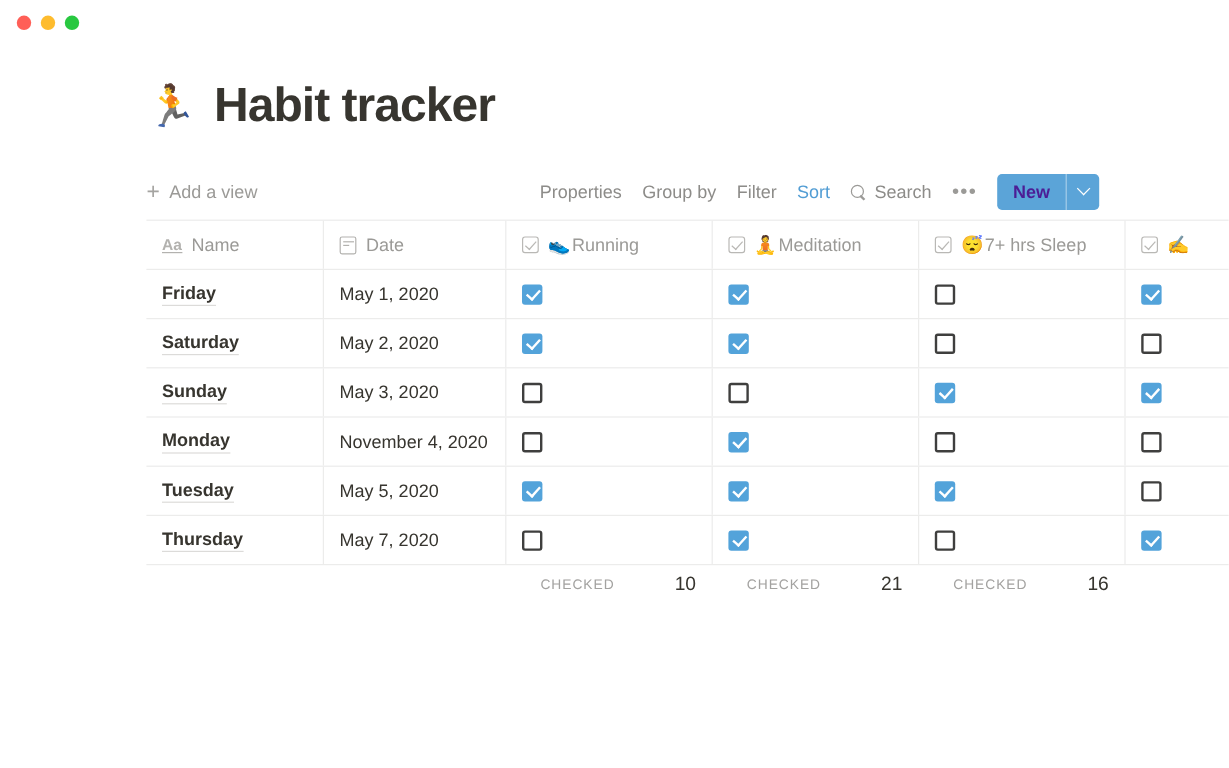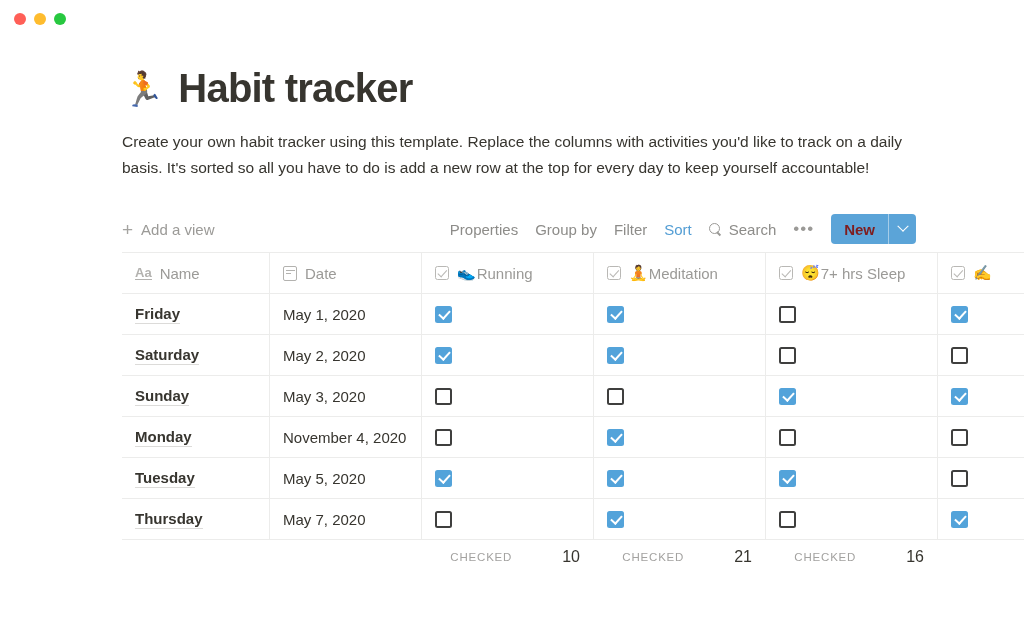--- a/index.html
+++ b/index.html
@@ -86,21 +86,21 @@
     width: 5px; height: 1.6px; background: #9b9a97;
     transform: rotate(45deg); transform-origin: left center;
   }
   .ellipsis { color: #9b9a97; font-size: 17px; letter-spacing: 1px; line-height: 10px; }
   .new-btn {
     display: flex; align-items: stretch;
     background: #5ba4d8; border-radius: 4px;
     height: 30px; overflow: hidden;
   }
   .new-btn .label {
-    color: #7f1d1d; font-size: 15px; font-weight: bold;
+    color: #4c1d95; font-size: 15px; font-weight: bold;
     padding: 0 13px; display: flex; align-items: center;
   }
   .new-btn .divider { width: 1px; background: rgba(255,255,255,0.45); }
   .new-btn .caret {
     width: 27px; display: flex; align-items: center; justify-content: center;
   }
   .caret-glyph {
     width: 8px; height: 8px;
     border-right: 1.8px solid #fff; border-bottom: 1.8px solid #fff;
     transform: rotate(45deg) translate(-2px,-2px);
@@ -210,21 +210,20 @@
   </div>
 
   <div class="page">
     <div class="content">
 
       <div class="title-row">
         <span class="title-emoji">🏃</span>
         <h1 class="page-title">Habit tracker</h1>
       </div>
 
-      <p class="description">Create your own habit tracker using this template. Replace the columns with activities you'd like to track on a daily basis. It's sorted so all you have to do is add a new row at the top for every day to keep yourself accountable!</p>
 
       <div class="toolbar">
         <div class="add-view">
           <span class="plus-icon">+</span>
           <span>Add a view</span>
         </div>
 
         <div class="toolbar-right">
           <span class="tb-item">Properties</span>
           <span class="tb-item">Group by</span>

